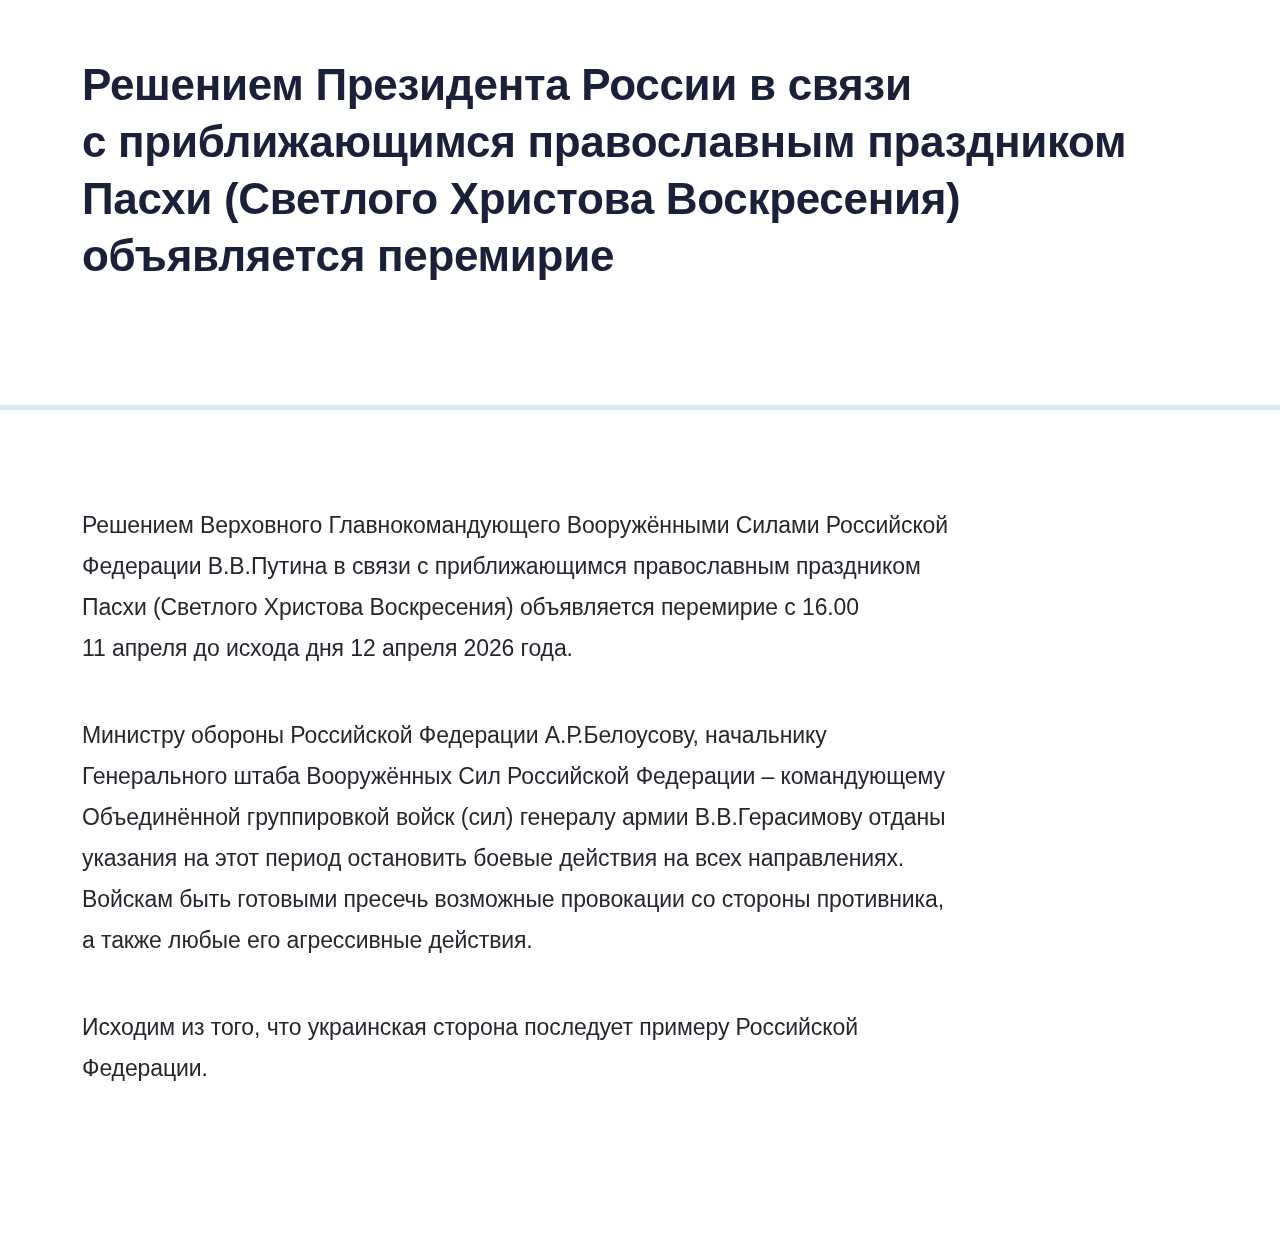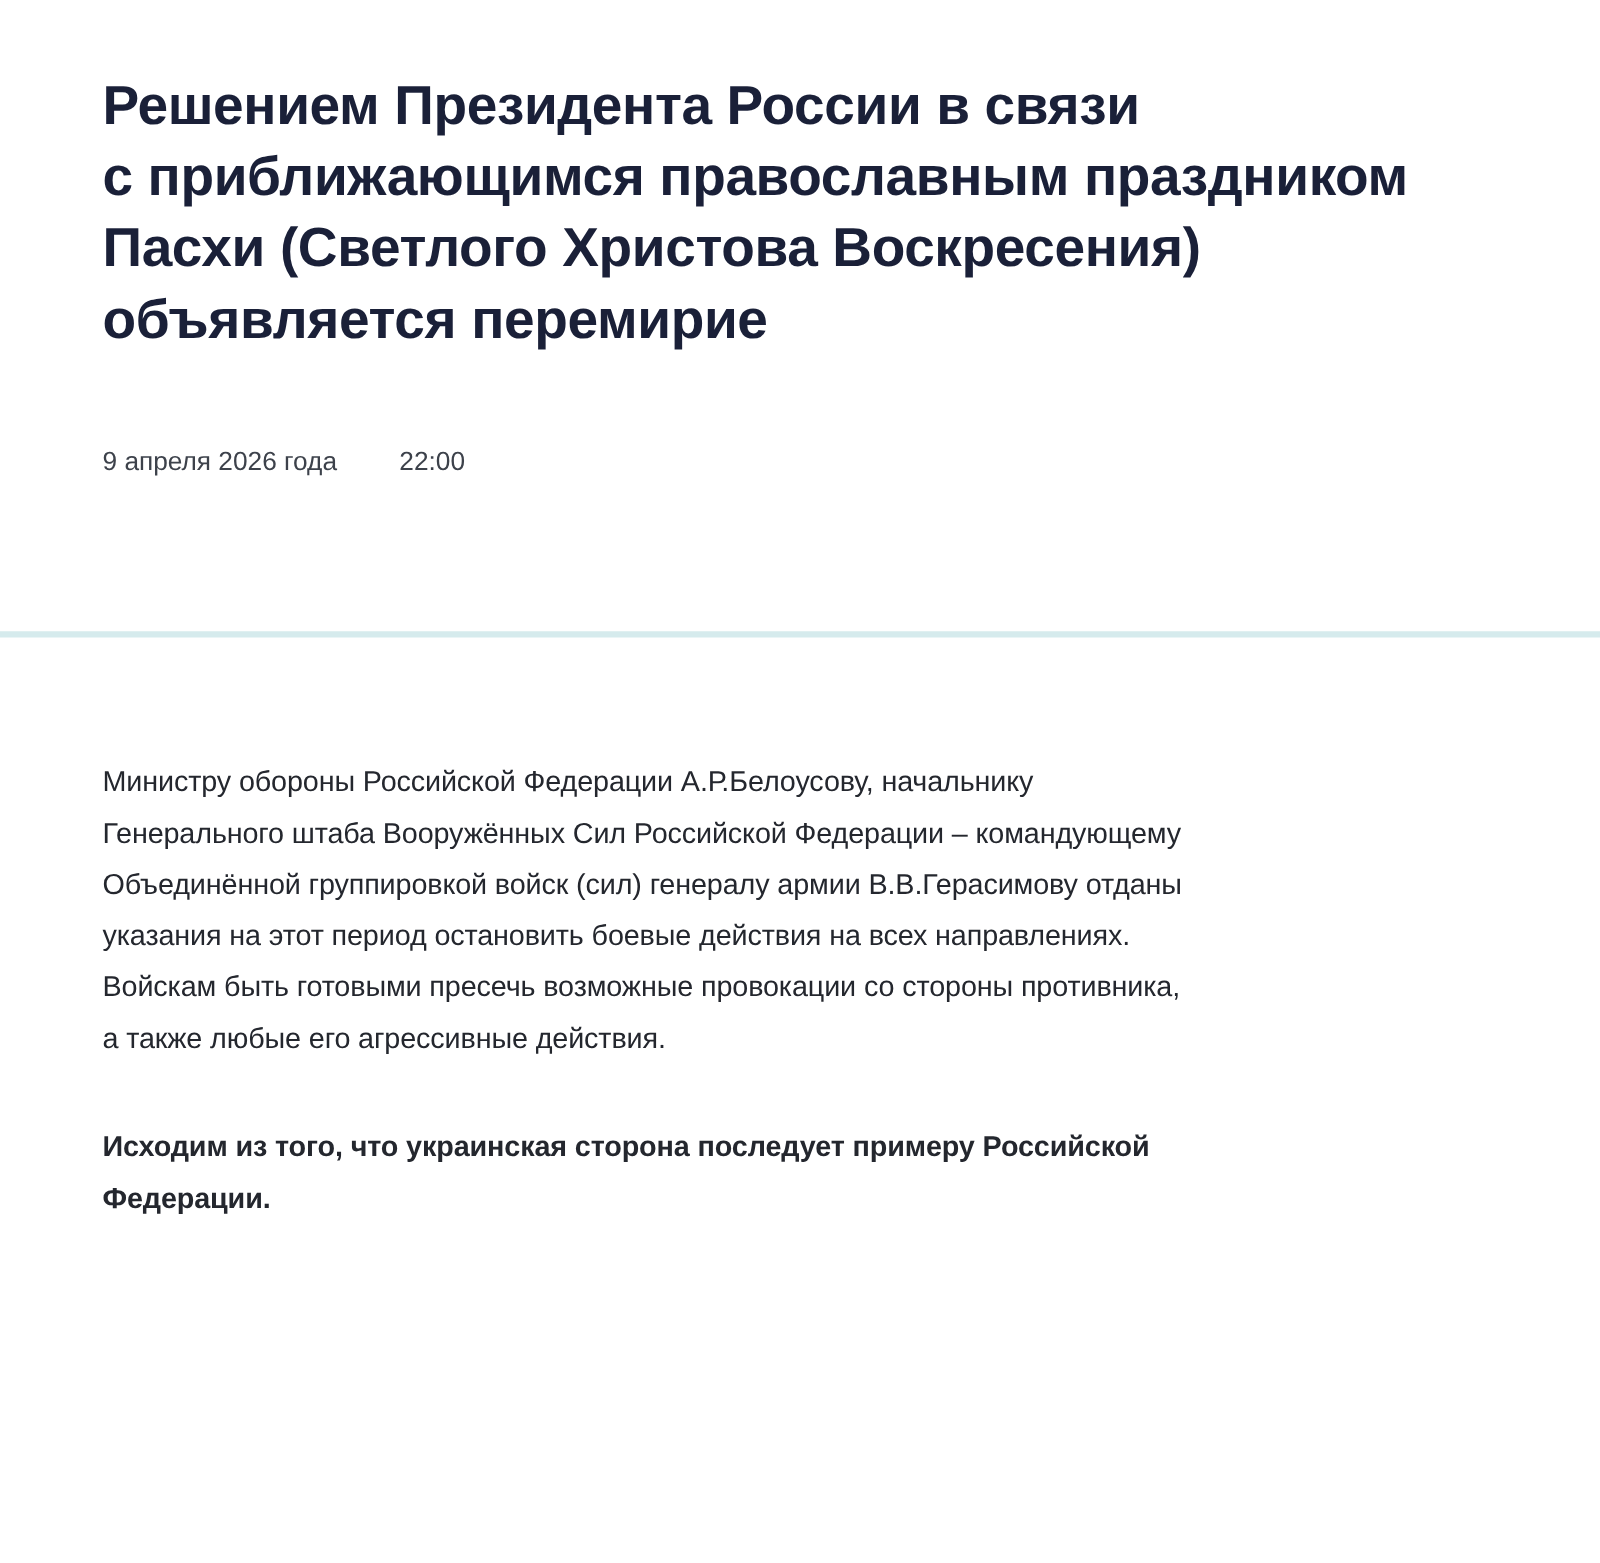--- a/index.html
+++ b/index.html
@@ -58,43 +58,42 @@
     font-size: 23px;
     line-height: 41px;
     font-weight: 400;
     letter-spacing: -0.1px;
     color: #24272e;
     white-space: pre-line;
     max-width: 1105px;
   }
   section.article-body p:last-child {
     margin-bottom: 0;
-    font-weight: bold;
   }
 </style>
 </head>
 <body>
 
 <main>
 
   <header class="article-header content-pad">
     <h1 class="article-title">Решением Президента России в связи
 с приближающимся православным праздником
 Пасхи (Светлого Христова Воскресения)
 объявляется перемирие</h1>
 
-    <div class="article-meta">
-      <span class="publish-date">9 апреля 2026 года</span>
-      <span class="publish-time">22:00</span>
-    </div>
   </header>
 
   <hr class="section-divider">
 
   <section class="article-body content-pad">
+    <p>Решением Верховного Главнокомандующего Вооружёнными Силами Российской
+Федерации В.В.Путина в связи с приближающимся православным праздником
+Пасхи (Светлого Христова Воскресения) объявляется перемирие с 16.00
+11 апреля до исхода дня 12 апреля 2026 года.</p>
     <p>Министру обороны Российской Федерации А.Р.Белоусову, начальнику
 Генерального штаба Вооружённых Сил Российской Федерации – командующему
 Объединённой группировкой войск (сил) генералу армии В.В.Герасимову отданы
 указания на этот период остановить боевые действия на всех направлениях.
 Войскам быть готовыми пресечь возможные провокации со стороны противника,
 а также любые его агрессивные действия.</p>
     <p>Исходим из того, что украинская сторона последует примеру Российской
 Федерации.</p>
   </section>
 

